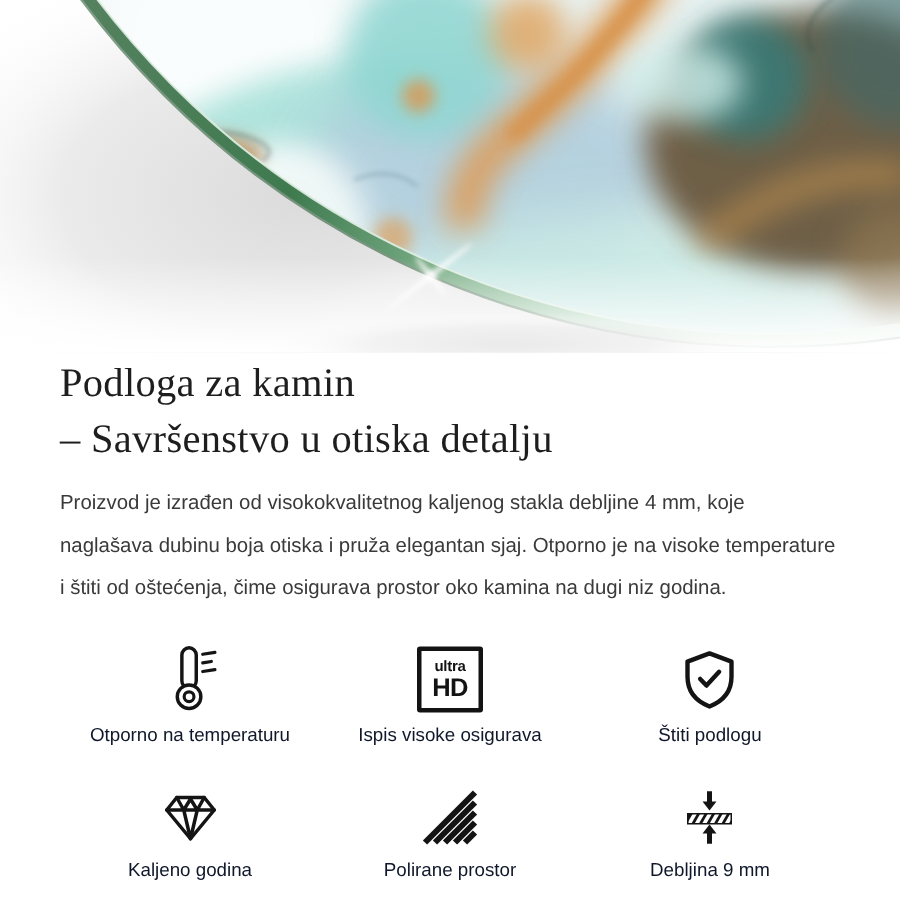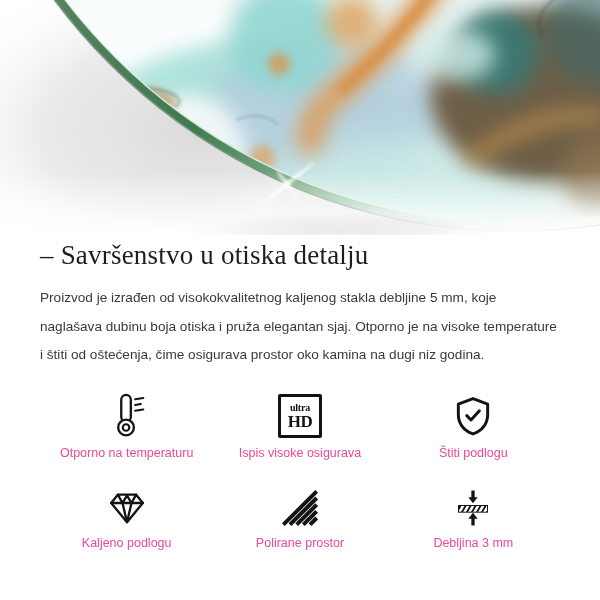--- a/index.html
+++ b/index.html
@@ -8,24 +8,24 @@
   .hero{width:600px;height:235px;position:relative;overflow:hidden;}
   .hero svg{display:block;}
   .content{padding:0 40px;}
   h1{margin:2px 0 10px;font-family:"Liberation Serif",serif;font-weight:400;
      font-size:27px;line-height:37px;color:#1e1e1e;letter-spacing:.2px;}
   h1 span{display:block;}
   .desc{margin:0;font-size:13.6px;line-height:28.5px;color:#3a3a3a;max-width:525px;}
   .features{margin-top:20px;display:grid;grid-template-columns:1fr 1fr 1fr;row-gap:20px;}
   .feature{display:flex;flex-direction:column;align-items:center;}
   .icon-wrap{height:48px;display:flex;align-items:flex-end;justify-content:center;}
-  .feature .label{margin-top:8px;font-size:12.5px;color:#ec4899;white-space:nowrap;}
+  .feature .label{margin-top:8px;font-size:12.5px;color:#0f172a;white-space:nowrap;}
   .ico{stroke:#141414;fill:none;stroke-linecap:round;stroke-linejoin:round;}
   .uhd-box{width:38px;height:38px;border:3px solid #131313;border-radius:2px;
-     display:flex;flex-direction:column;align-items:center;justify-content:center;color:#131313;font-family:Liberation Serif, serif;}
+     display:flex;flex-direction:column;align-items:center;justify-content:center;color:#131313;}
   .uhd-top{font-size:10px;font-weight:700;line-height:11px;letter-spacing:-.2px;}
   .uhd-bottom{font-size:17px;font-weight:800;line-height:17px;letter-spacing:-.5px;}
 </style>
 </head>
 <body>
 
 <div class="page">
 
   <div class="hero">
     <svg width="600" height="235" viewBox="0 0 600 235">
@@ -112,23 +112,24 @@
         <circle r="3.2" fill="#ffffff" filter="url(#b2)"></circle>
       </g>
 
       <rect x="0" y="172" width="600" height="63" fill="url(#fadeG)"></rect>
       <ellipse cx="340" cy="230" rx="170" ry="22" fill="url(#shadowG)" opacity="0.45"></ellipse>
     </svg>
   </div>
 
   <div class="content">
     <h1>
+      <span>Podloga za kamin</span>
       <span>– Savršenstvo u otiska detalju</span>
     </h1>
-    <p class="desc">Proizvod je izrađen od visokokvalitetnog kaljenog stakla debljine 5 mm, koje naglašava dubinu boja otiska i pruža elegantan sjaj. Otporno je na visoke temperature i štiti od oštećenja, čime osigurava prostor oko kamina na dugi niz godina.</p>
+    <p class="desc">Proizvod je izrađen od visokokvalitetnog kaljenog stakla debljine 4 mm, koje naglašava dubinu boja otiska i pruža elegantan sjaj. Otporno je na visoke temperature i štiti od oštećenja, čime osigurava prostor oko kamina na dugi niz godina.</p>
 
     <div class="features">
 
       <div class="feature">
         <div class="icon-wrap">
           <svg width="40" height="46" viewBox="0 0 40 48">
             <rect class="ico" x="14" y="3" width="10" height="28" rx="5" stroke-width="2.4"></rect>
             <circle cx="19" cy="37" r="8.2" fill="#fff" stroke="#141414" stroke-width="2.4"></circle>
             <circle class="ico" cx="19" cy="37" r="3.4" stroke-width="2.2"></circle>
             <path class="ico" d="M28.5 7.5 L37 6.2 M28.5 13.5 L34.5 12.5 M28.5 19.5 L37 18.2" stroke-width="2.2"></path>
@@ -157,21 +158,21 @@
         <div class="label">Štiti podlogu</div>
       </div>
 
       <div class="feature">
         <div class="icon-wrap">
           <svg width="44" height="40" viewBox="0 0 24 24">
             <path class="ico" d="M6.5 4 H17.5 L21.5 9 L12 20.5 L2.5 9 Z" stroke-width="1.4"></path>
             <path class="ico" d="M2.5 9 H21.5 M6.5 4 L9.3 9 L12 4.6 L14.7 9 L17.5 4 M9.3 9 L12 20.5 L14.7 9" stroke-width="1.4"></path>
           </svg>
         </div>
-        <div class="label">Kaljeno podlogu</div>
+        <div class="label">Kaljeno godina</div>
       </div>
 
       <div class="feature">
         <div class="icon-wrap">
           <svg width="40" height="40" viewBox="0 0 24 24">
             <g stroke="#141414" stroke-width="2.4" stroke-linecap="butt">
               <line x1="2" y1="22" x2="22" y2="2"></line>
               <line x1="6" y1="22" x2="22" y2="6"></line>
               <line x1="10" y1="22" x2="22" y2="10"></line>
               <line x1="14" y1="22" x2="22" y2="14"></line>
@@ -198,18 +199,18 @@
               <line x1="12" y1="16" x2="16" y2="9"></line>
               <line x1="15" y1="16" x2="19" y2="9"></line>
               <line x1="18" y1="16" x2="22" y2="9"></line>
             </g>
             <line x1="12" y1="1.5" x2="12" y2="6" stroke="#141414" stroke-width="2"></line>
             <polygon points="9.2,5.6 14.8,5.6 12,9.2" fill="#141414"></polygon>
             <line x1="12" y1="22.5" x2="12" y2="18" stroke="#141414" stroke-width="2"></line>
             <polygon points="9.2,18.4 14.8,18.4 12,14.8" fill="#141414"></polygon>
           </svg>
         </div>
-        <div class="label">Debljina 3 mm</div>
+        <div class="label">Debljina 9 mm</div>
       </div>
 
     </div>
   </div>
 </div>
 
 </body></html>

